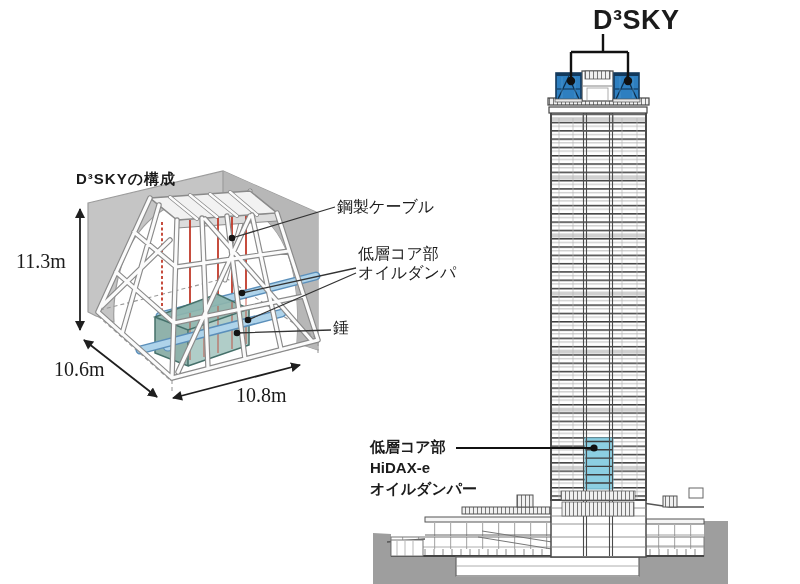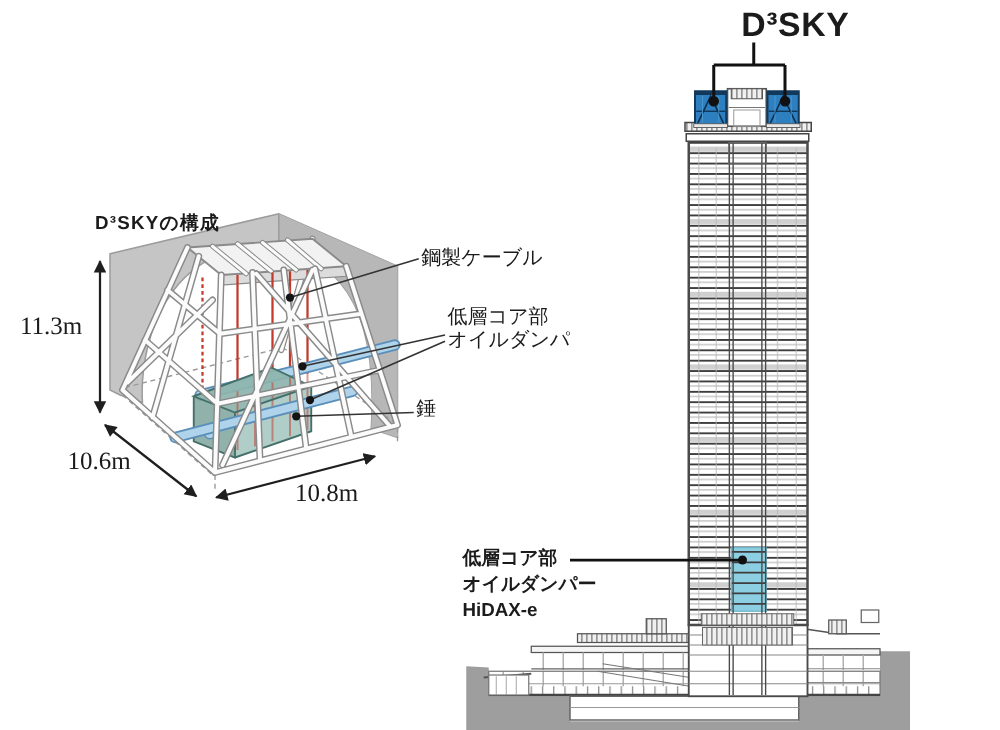--- a/index.html
+++ b/index.html
@@ -241,16 +241,16 @@
   <div class="t lbl2" style="left:358px;top:244px;">
     <div>低層コア部</div>
     <div>オイルダンパ</div>
   </div>
   <div class="t lbl" style="left:333px;top:319px;">錘</div>
 
   <div class="t title-right" style="left:593px;top:5px;">D³SKY</div>
 
   <div class="t hidax" style="left:370px;top:436px;">
     <div>低層コア部</div>
+    <div>HiDAX-e</div>
     <div>オイルダンパー</div>
-    <div>HiDAX-e</div>
   </div>
 </div>
 
 </body></html>

